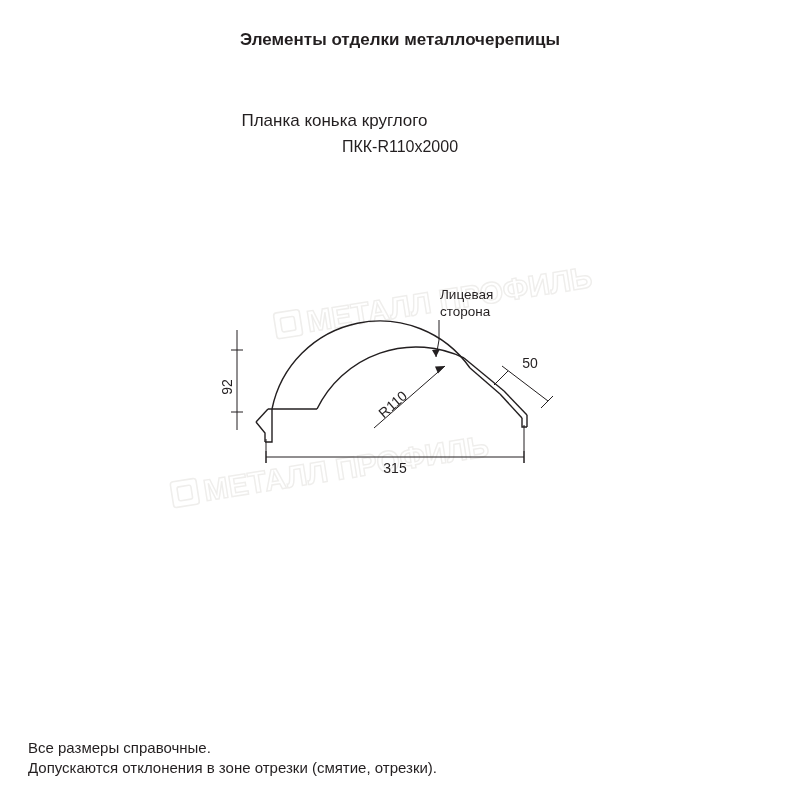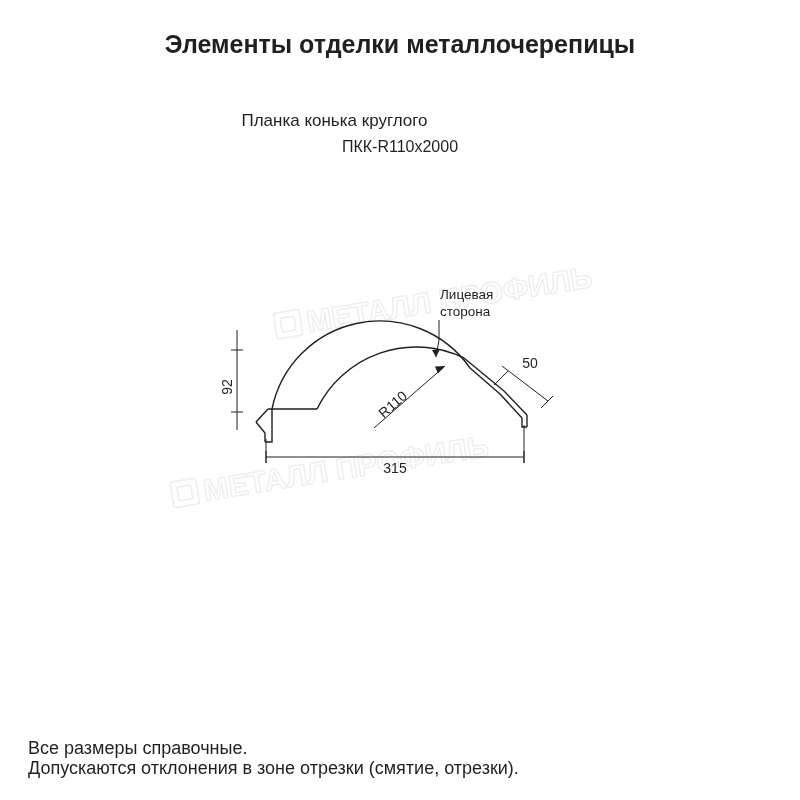--- a/index.html
+++ b/index.html
@@ -20,21 +20,21 @@
     inset: 0;
     width: 800px;
     height: 800px;
   }
   .title {
     position: absolute;
     top: 30px;
     left: 0;
     width: 800px;
     text-align: center;
-    font-size: 25px;
+    font-size: 17px;
     font-weight: bold;
     letter-spacing: 0px;
     color: #231f20;
   }
   .subtitle {
     position: absolute;
     top: 111px;
     left: 0;
     width: 669px;
     text-align: center;
@@ -54,21 +54,21 @@
     position: absolute;
     top: 180px;
     left: 0;
     width: 800px;
     height: 400px;
   }
   .footnotes {
     position: absolute;
     left: 28px;
     bottom: 22px;
-    font-size: 18px;
+    font-size: 15px;
     line-height: 20px;
     color: #231f20;
   }
   .footnotes div { white-space: nowrap; }
   svg { display: block; }
   text {
     font-family: "Liberation Sans", sans-serif;
     fill: #231f20;
   }
   .wm text {

